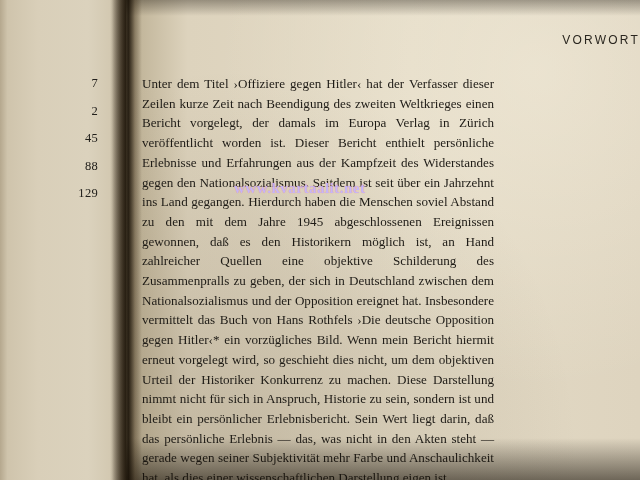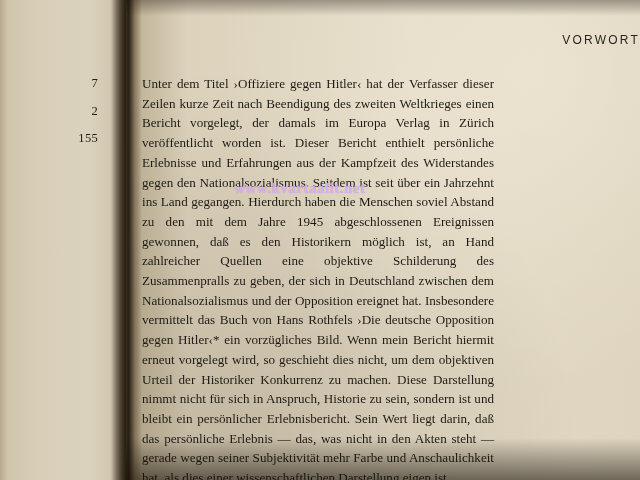--- a/index.html
+++ b/index.html
@@ -151,21 +151,23 @@
 </style>
 </head>
 <body>
 
 <div id="page">
 
   <div class="left-page">
     <div class="toc-numbers">
       <div>7</div>
       <div>2</div>
-      <div>155</div>
+      <div>45</div>
+      <div>88</div>
+      <div>129</div>
     </div>
     <div class="shadow-edge"></div>
   </div>
 
   <div class="right-page">
     <div class="page-texture"></div>
 
     <div class="heading">VORWORT</div>
 
     <div class="body-text">

